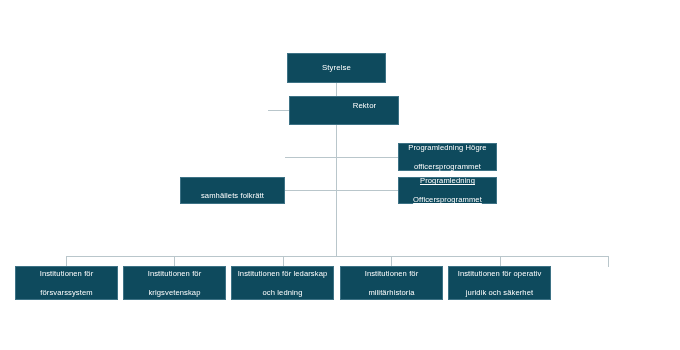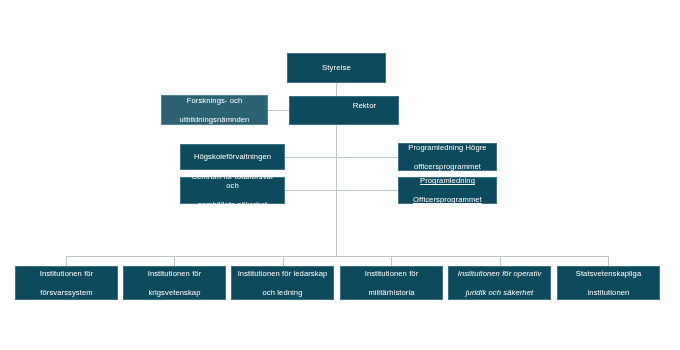--- a/index.html
+++ b/index.html
@@ -89,35 +89,26 @@
   <div class="node top" style="left:287px; top:53px; width:99px; height:30px;">
     <span>Styrelse</span>
   </div>
 
   <div class="node top" style="left:289px; top:96px; width:110px; height:29px;padding-left:45px;">
     <span>
       <span>Rektor</span><br>
     </span>
   </div>
 
-  <div class="node light" style="left:161px; top:95px; width:107px; height:30px;">
-    <span>
-      <span>Forsknings- och</span><br>
-      <span>utbildningsnämnden</span>
-    </span>
-  </div>
 
-  <div class="node" style="left:180px; top:144px; width:105px; height:26px;">
-    <span>Högskoleförvaltningen</span>
-  </div>
 
   <div class="node" style="left:180px; top:177px; width:105px; height:27px;">
     <span>
-      <span>Centrum för totalförsvar  och</span><br>
-      <span>samhällets säkerhet</span>
+      <br>
+      <span>samhällets folkrätt</span>
     </span>
   </div>
 
   <div class="node" style="left:398px; top:143px; width:99px; height:28px;align-items:center;">
     <span>
       <span>Programledning Högre</span><br>
       <span>officersprogrammet</span>
     </span>
   </div>
 
@@ -149,27 +140,21 @@
     </span>
   </div>
 
   <div class="node" style="left:340px; top:266px; width:103px; height:34px;">
     <span>
       <span>Institutionen för</span><br>
       <span>militärhistoria</span>
     </span>
   </div>
 
-  <div class="node" style="left:448px; top:266px; width:103px; height:34px;font-style:italic;">
+  <div class="node" style="left:448px; top:266px; width:103px; height:34px;">
     <span>
       <span>Institutionen för operativ</span><br>
       <span>juridik och säkerhet</span>
     </span>
   </div>
 
-  <div class="node" style="left:557px; top:266px; width:103px; height:34px;">
-    <span>
-      <span>Statsvetenskapliga</span><br>
-      <span>institutionen</span>
-    </span>
-  </div>
 
 </div>
 
 </body></html>

